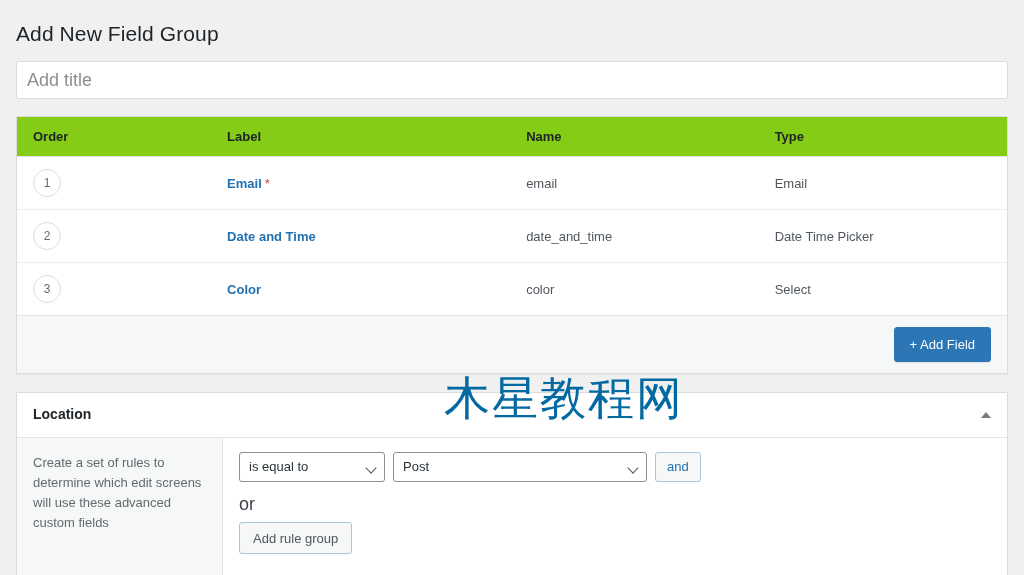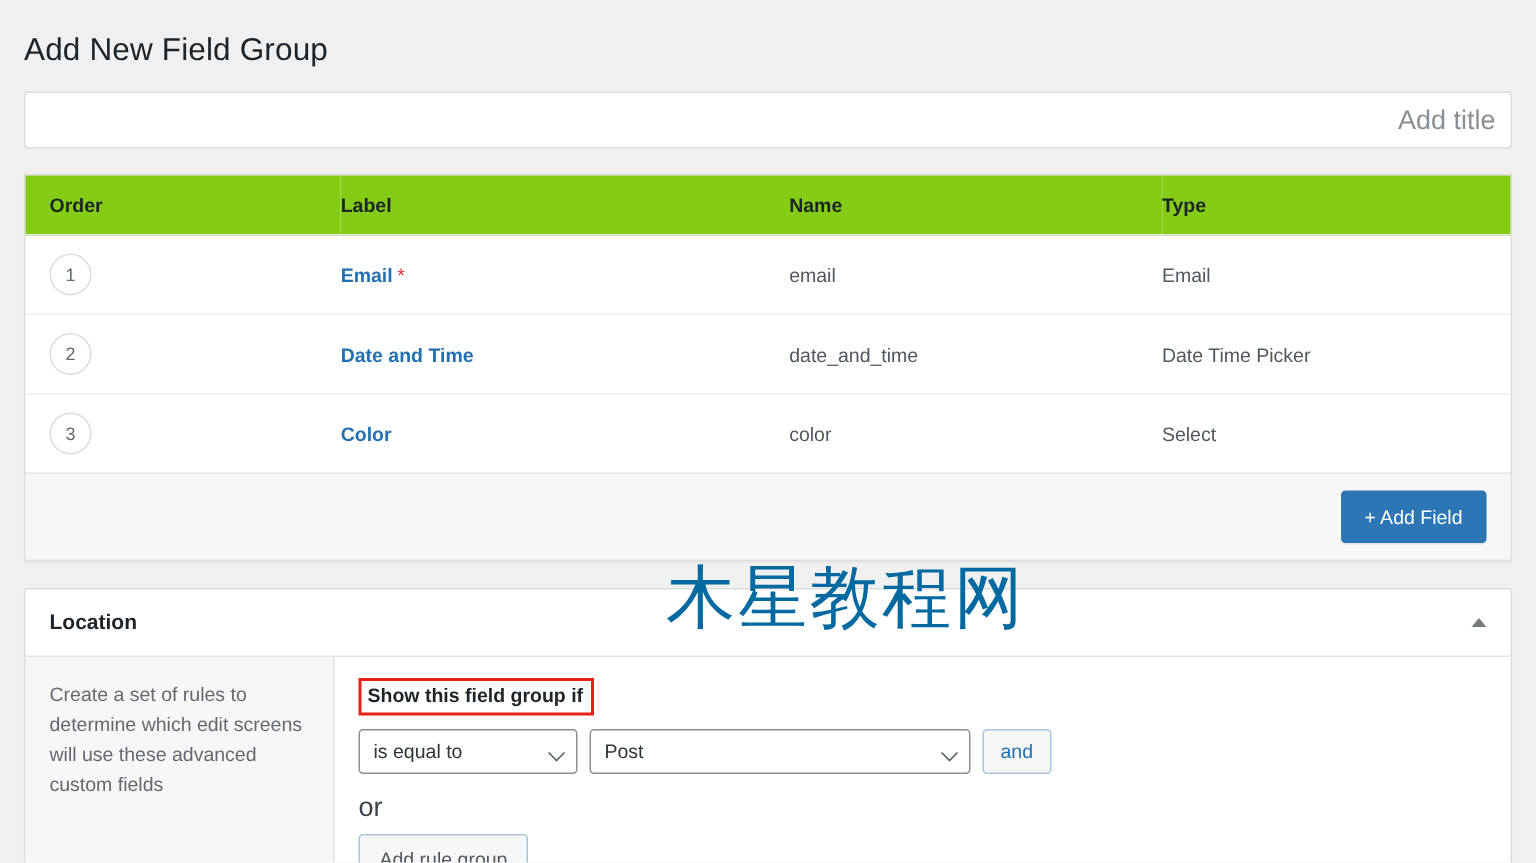--- a/index.html
+++ b/index.html
@@ -36,21 +36,20 @@
     width: 992px;
     height: 38px;
     padding: 3px 10px;
     font-size: 18px;
     font-family: "Liberation Sans", sans-serif;
     color: #2c3338;
     background: #ffffff;
     border: 1px solid #dcdcde;
     border-radius: 2px;
     outline: none;
-    text-align: right;
   }
   .title-input::placeholder { color: #8a8f94; opacity: 1; }
 
   
   .metabox {
     margin-top: 17px;
     background: #ffffff;
     border: 1px solid #dcdcde;
     border-radius: 1px;
     box-shadow: 0 1px 1px rgba(0,0,0,.04);
@@ -365,23 +364,20 @@
       <h2>Location</h2>
       <span class="toggle-indicator"></span>
     </div>
 
     <div class="location-body">
       <div class="rules-left">
         <p>Create a set of rules to determine which edit screens will use these advanced custom fields</p>
       </div>
 
       <div class="rules-right">
-        <div class="rule-heading-wrap">
-          <span class="rule-heading">Show this field group if</span>
-        </div>
 
         <div class="rule-row">
           <span class="wpselect sel-op">
             <span>is equal to</span>
             <span class="chev"></span>
           </span>
           <span class="wpselect sel-val">
             <span>Post</span>
             <span class="chev"></span>
           </span>

